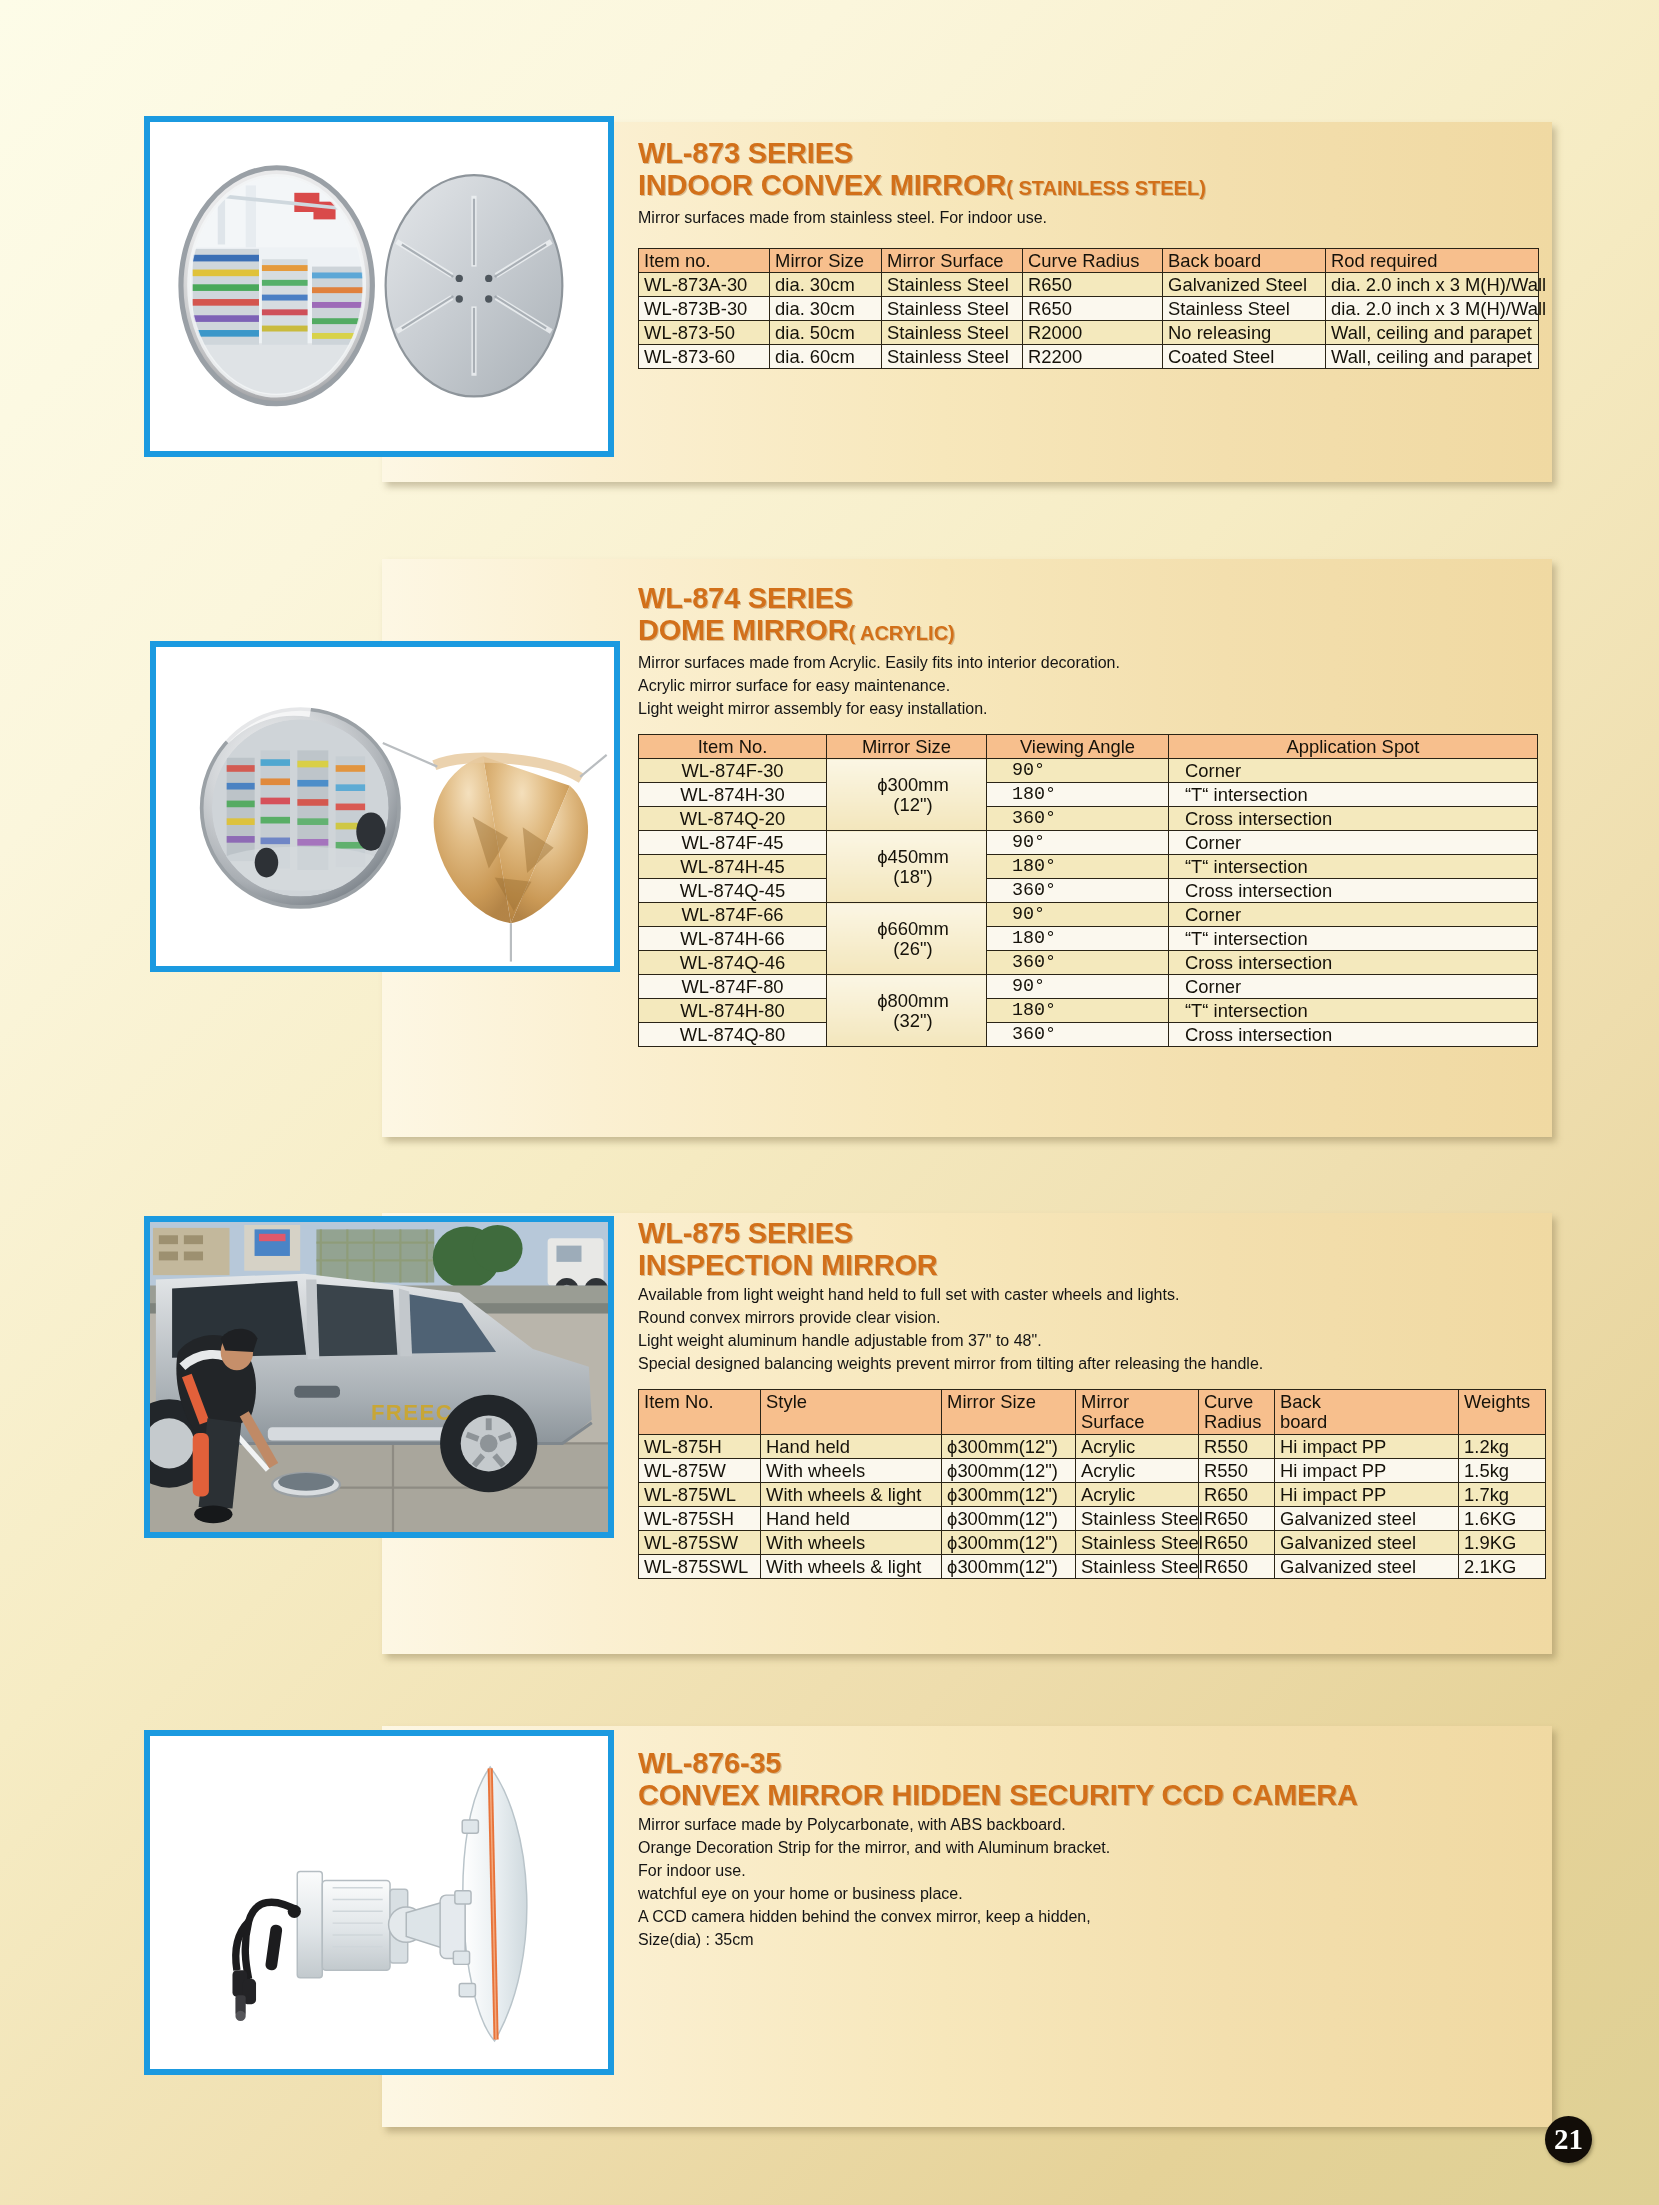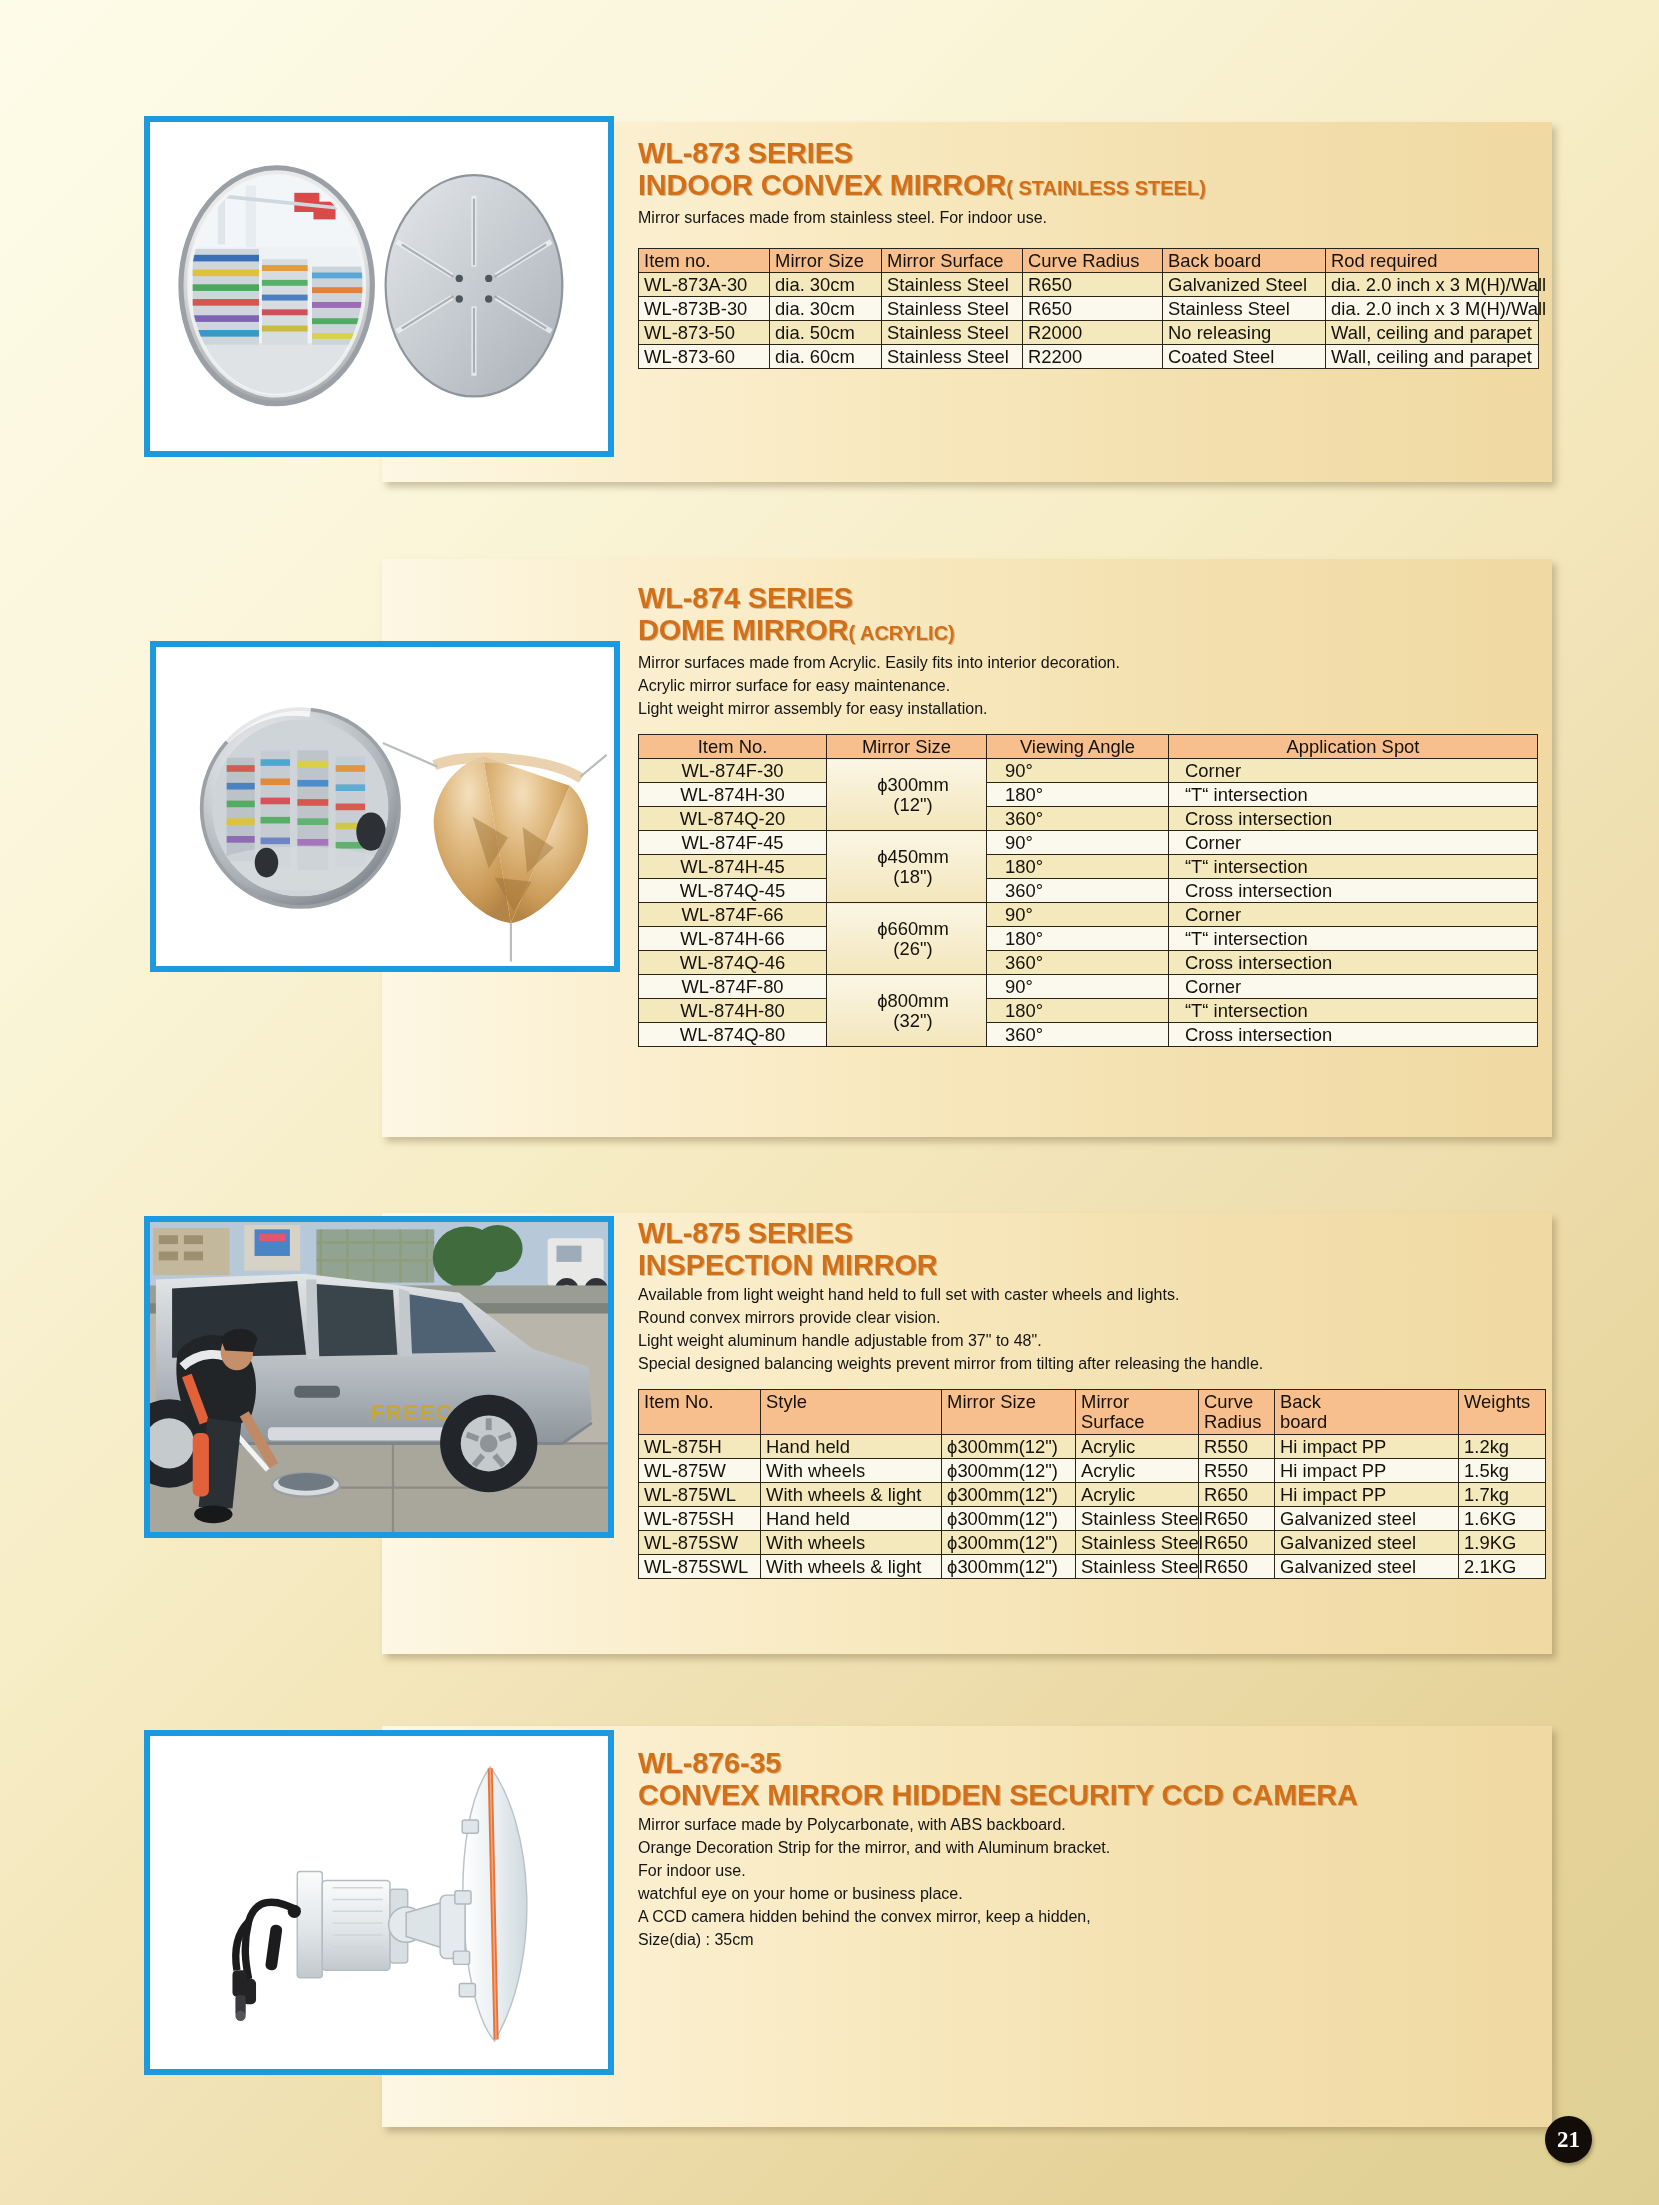--- a/index.html
+++ b/index.html
@@ -53,29 +53,29 @@
   }
   .spec thead th{background:#f7bf8d;}
   .spec tbody tr:nth-child(odd) td{background:#f4e9bd;}
   .spec tbody tr:nth-child(even) td{background:#fbf8ee;}
   .spec td.sizecell{background:linear-gradient(180deg,#fbf6e4,#f3e6bc)!important;text-align:center;padding-left:18px;}
 
   
   .t2 th,.t2 td{text-align:center;}
   .t2 td.item{text-align:center;}
   .t2 td.app{text-align:left;padding-left:16px;}
-  .t2 td.ang{text-align:left;padding-left:18px;}
+  .t2 td.ang{text-align:left;padding-left:25px;font-family:Liberation Mono, monospace;}
 
   .t3 th{vertical-align:top;white-space:normal;line-height:20.6px;}
 
   
   .pagenum{
     position:absolute;left:1545px;top:2116px;width:47px;height:47px;border-radius:50%;
     background:#120d08;color:#fff;font-family:"Liberation Serif",serif;font-weight:bold;
-    font-size:23px;display:flex;align-items:center;justify-content:center;
+    font-size:29px;display:flex;align-items:center;justify-content:center;
     box-shadow:1.5px 2.2px 3.7px rgba(80,70,40,.45);
   }
 </style>
 </head>
 <body>
 
 <div class="page">
 
   <div class="panel p1"></div>
 

